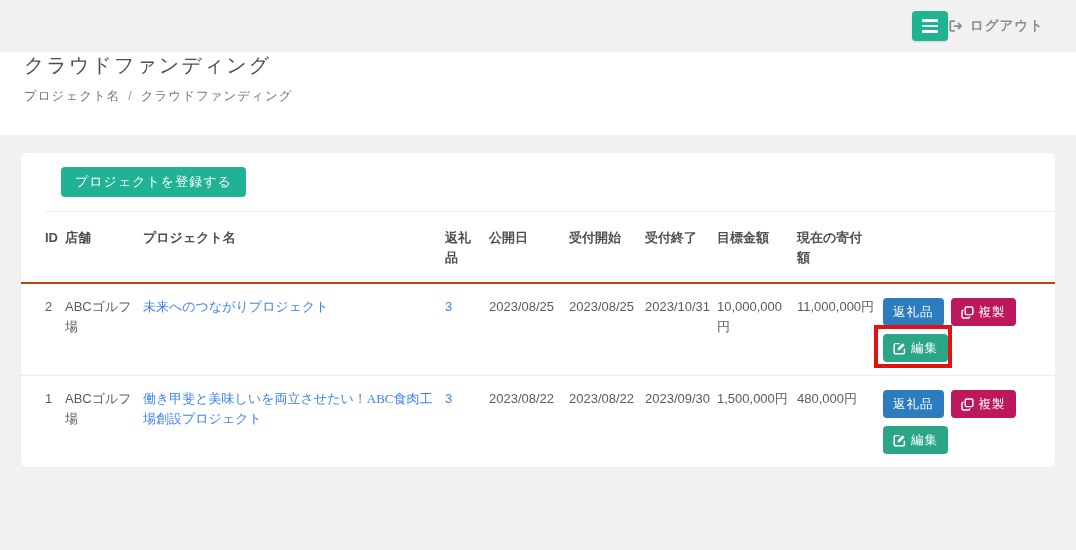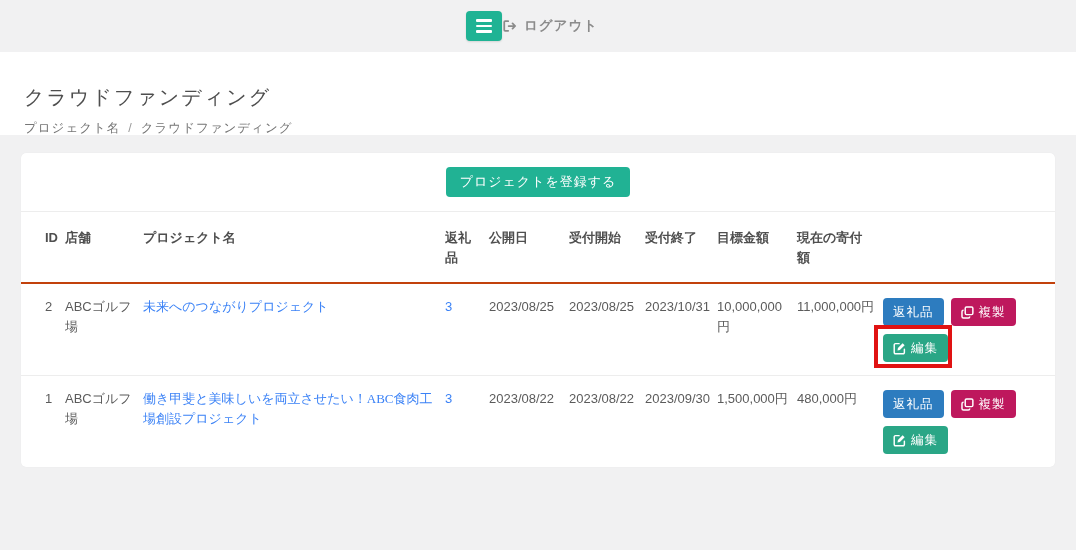--- a/index.html
+++ b/index.html
@@ -5,48 +5,48 @@
   * { margin:0; padding:0; box-sizing:border-box; }
   html,body { width:1076px; height:550px; }
   body {
     font-family:"Liberation Sans","DejaVu Sans",sans-serif;
     background:#f1f1f2; color:#5b5b5b; overflow:hidden;
     -webkit-font-smoothing:antialiased;
   }
   
   .topbar {
     height:52px; background:#f1f1f2;
-    display:flex; align-items:center; justify-content:center;
+    display:flex; align-items:center; justify-content:flex-end;
     padding:0 32px 0 20px;
   }
   .hamburger-btn {
     width:36px; height:30px; background:#1fb394; border:none; border-radius:4px;
     display:flex; flex-direction:column; align-items:center; justify-content:center;
     gap:3px; cursor:pointer; box-shadow:0 1px 2px rgba(0,0,0,.12);
   }
   .hamburger-btn span { display:block; width:16px; height:2.5px; background:#fff; border-radius:1px; }
   .logout {
     display:flex; align-items:center; gap:7px; color:#8b8b8b;
     font-size:13.5px; font-weight:bold; letter-spacing:1px; cursor:pointer; text-decoration:none;
   }
   .logout svg { display:block; }
   
-  .heading-section { background:#ffffff; padding:32px 24px 16px 24px; height:83px; }
+  .heading-section { background:#ffffff; padding:0 24px 16px 24px; height:83px; }
   .page-title { font-size:20px; font-weight:500; color:#4e4e4e; letter-spacing:2px; }
   .breadcrumb { margin-top:9px; font-size:12.5px; color:#767676; letter-spacing:1px; }
   .breadcrumb .sep { margin:0 8px; color:#9a9a9a; }
   
   .content { padding:18px 21px 0 21px; }
   .card {
     background:#fff; border-radius:5px; min-height:302px;
     box-shadow:0 0 1px rgba(0,0,0,.08);
   }
   .card-header {
     padding:14px 15px; border-bottom:1px solid #ededed;
-    display:flex; justify-content:center;
+    display:flex; justify-content:flex-start;margin-left:25px;
   }
   .register-btn {
     background:#21b294; color:#fff; border:none; border-radius:4px;
     height:30px; padding:0 14px; font-size:13px; letter-spacing:1px;
     cursor:pointer; font-family:inherit;
   }
   
   table { width:100%; border-collapse:collapse; table-layout:fixed; }
   th, td {
     text-align:left; vertical-align:top; font-size:13px;

